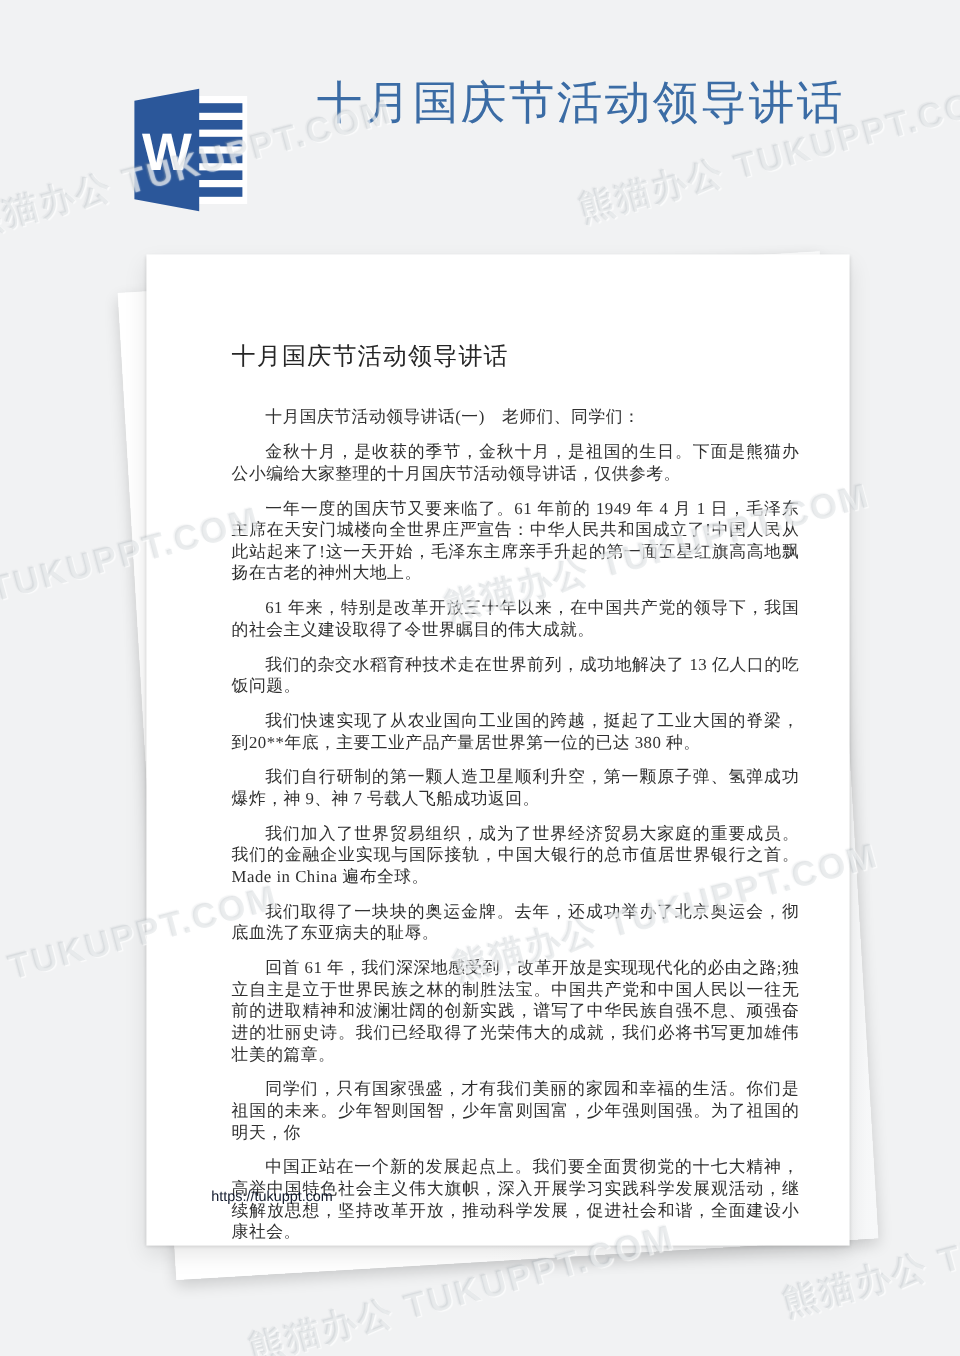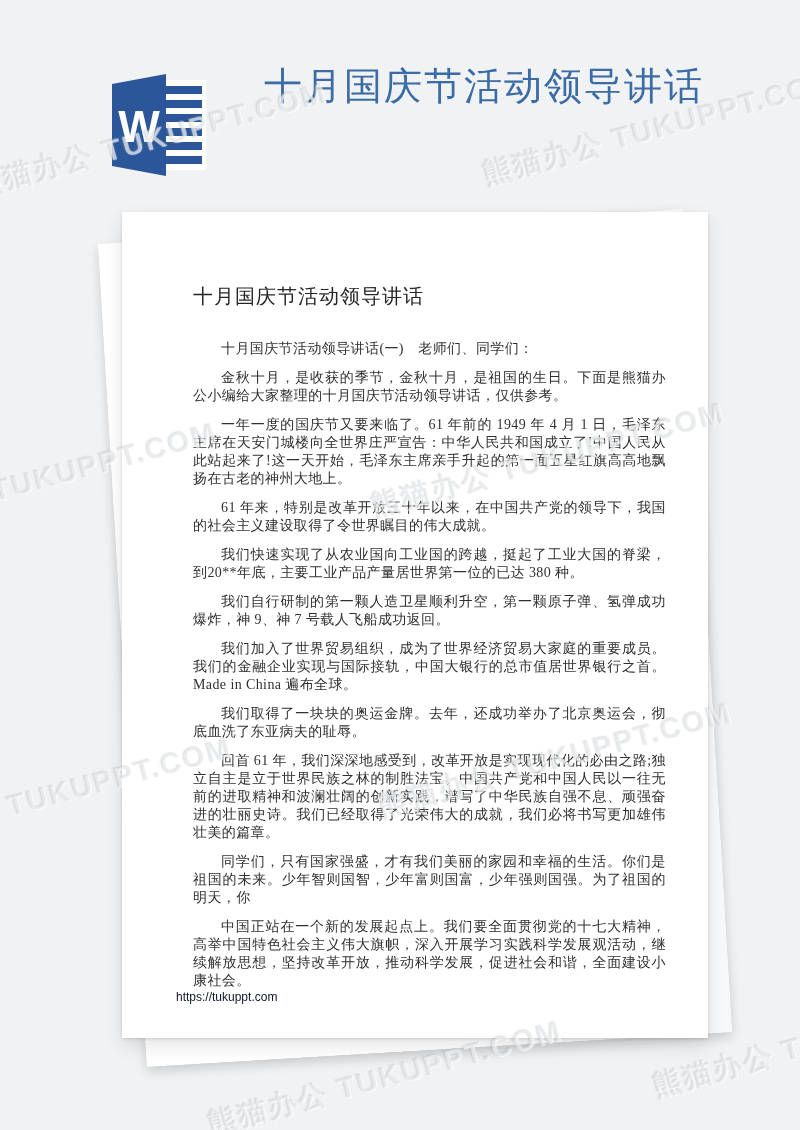--- a/index.html
+++ b/index.html
@@ -114,20 +114,21 @@
 
   <div class="page-behind"></div>
 
   <div class="page-main">
     <h2 class="doc-title">十月国庆节活动领导讲话</h2>
     <div class="doc-body">
         <p>十月国庆节活动领导讲话(一)　老师们、同学们：</p>
         <p>金秋十月，是收获的季节，金秋十月，是祖国的生日。下面是熊猫办公小编给大家整理的十月国庆节活动领导讲话，仅供参考。</p>
         <p>一年一度的国庆节又要来临了。61 年前的 1949 年 4 月 1 日，毛泽东主席在天安门城楼向全世界庄严宣告：中华人民共和国成立了!中国人民从此站起来了!这一天开始，毛泽东主席亲手升起的第一面五星红旗高高地飘扬在古老的神州大地上。</p>
         <p>61 年来，特别是改革开放三十年以来，在中国共产党的领导下，我国的社会主义建设取得了令世界瞩目的伟大成就。</p>
+        <p>我们的杂交水稻育种技术走在世界前列，成功地解决了 13 亿人口的吃饭问题。</p>
         <p>我们快速实现了从农业国向工业国的跨越，挺起了工业大国的脊梁，到20**年底，主要工业产品产量居世界第一位的已达 380 种。</p>
         <p>我们自行研制的第一颗人造卫星顺利升空，第一颗原子弹、氢弹成功爆炸，神 9、神 7 号载人飞船成功返回。</p>
         <p>我们加入了世界贸易组织，成为了世界经济贸易大家庭的重要成员。我们的金融企业实现与国际接轨，中国大银行的总市值居世界银行之首。Made in China 遍布全球。</p>
         <p>我们取得了一块块的奥运金牌。去年，还成功举办了北京奥运会，彻底血洗了东亚病夫的耻辱。</p>
         <p>回首 61 年，我们深深地感受到，改革开放是实现现代化的必由之路;独立自主是立于世界民族之林的制胜法宝。中国共产党和中国人民以一往无前的进取精神和波澜壮阔的创新实践，谱写了中华民族自强不息、顽强奋进的壮丽史诗。我们已经取得了光荣伟大的成就，我们必将书写更加雄伟壮美的篇章。</p>
         <p>同学们，只有国家强盛，才有我们美丽的家园和幸福的生活。你们是祖国的未来。少年智则国智，少年富则国富，少年强则国强。为了祖国的明天，你</p>
         <p>中国正站在一个新的发展起点上。我们要全面贯彻党的十七大精神，高举中国特色社会主义伟大旗帜，深入开展学习实践科学发展观活动，继续解放思想，坚持改革开放，推动科学发展，促进社会和谐，全面建设小康社会。</p>
       </div>
     <a class="page-footer-link" href="#">https://tukuppt.com</a>
   </div>

